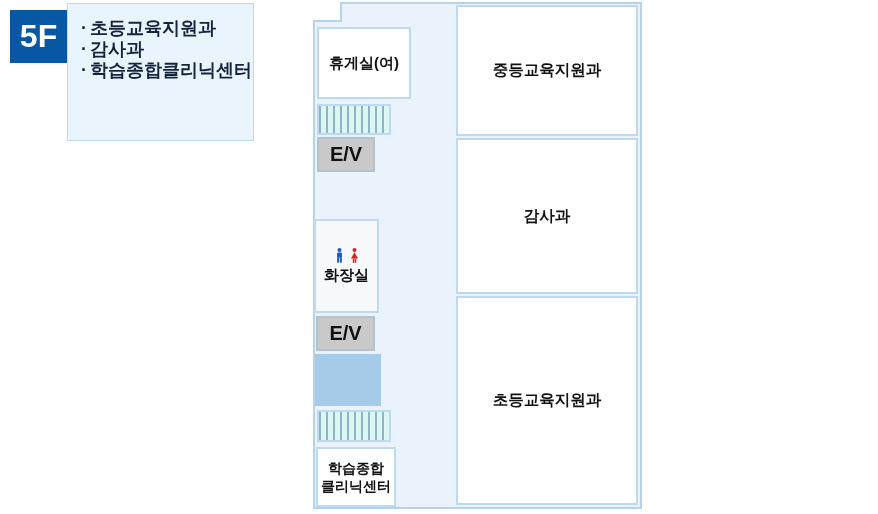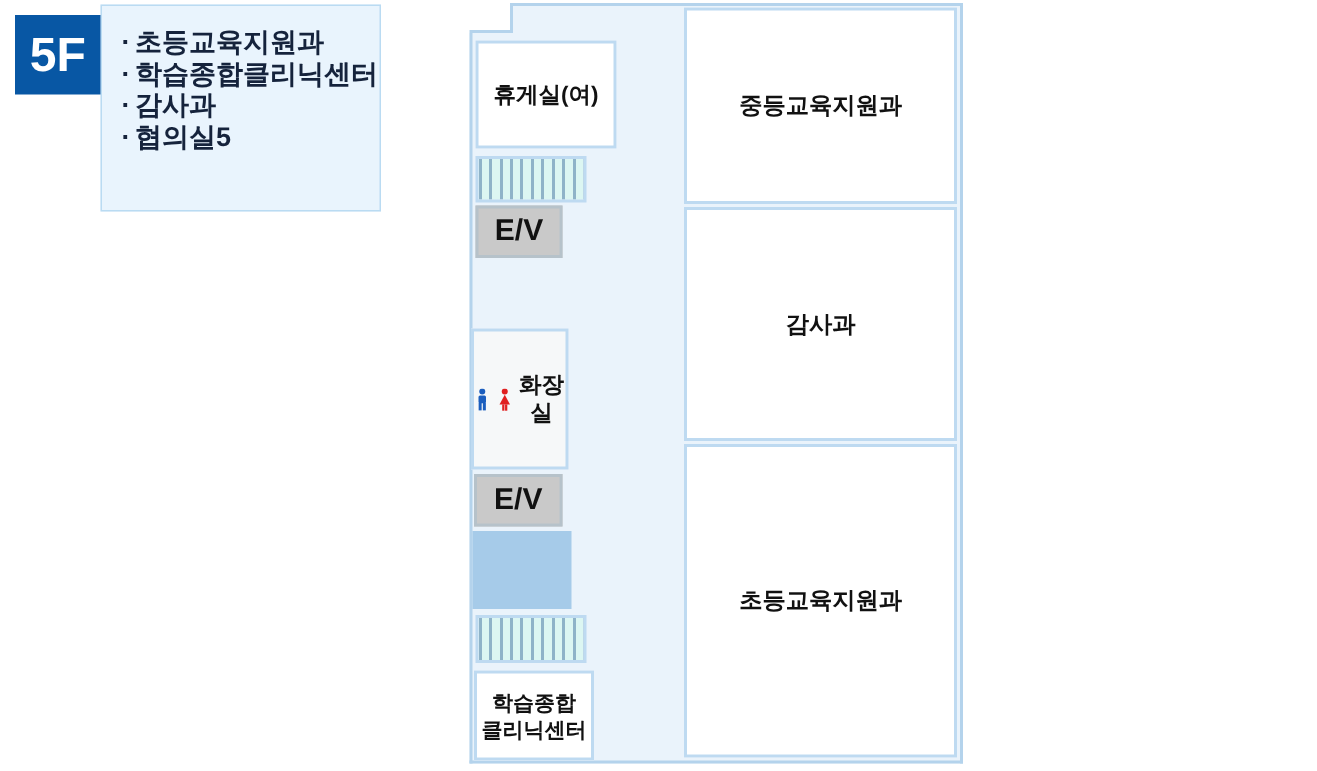--- a/index.html
+++ b/index.html
@@ -63,21 +63,21 @@
   .ev{
     background:var(--ev_fill,#c9c9c9);
     border:2px solid var(--ev_border,#b6c2ca);
     font-weight:600;font-size:20px;
   }
   .ev-top{left:317px;top:137px;width:58px;height:35px;}
   .ev-bottom{left:316px;top:316px;width:59px;height:35px;}
   .toilet{
     left:314px;top:219px;width:65px;height:94px;
     background:var(--toilet_fill,#f6f8f9);
-    gap:3px;
+    flex-direction:column;gap:3px;
   }
   .toilet-icons{display:flex;gap:4px;align-items:flex-end;}
   .man-icon{color:var(--man_icon,#1b5ebe);display:block;}
   .woman-icon{color:var(--woman_icon,#e02020);display:block;}
   .blue-box{
     position:absolute;left:315px;top:354px;width:66px;height:52px;
     background:var(--blue_box_fill,#a6cbe9);
   }
   .clinic{left:316px;top:447px;width:80px;height:60px;flex-direction:column;font-size:14px;line-height:1.3;text-align:right;}
   
@@ -90,27 +90,24 @@
 <body>
 
 <div class="canvas">
 
   <div class="badge">5F</div>
   <div class="legend">
     <div class="legend-row">
       <span class="bullet">·</span><span>초등교육지원과</span>
     </div>
     <div class="legend-row">
-      <span class="bullet">·</span><span>학습종합클리닉센터</span>
-    </div>
-    <div class="legend-row">
       <span class="bullet">·</span><span>감사과</span>
     </div>
     <div class="legend-row">
-      <span class="bullet">·</span><span>협의실5</span>
+      <span class="bullet">·</span><span>학습종합클리닉센터</span>
     </div>
   </div>
 
   <div class="plan-top"></div>
   <div class="plan-main"></div>
   <div class="plan-step"></div>
 
   <div class="fbox rest-room">
     <span>휴게실(여)</span>
   </div>

